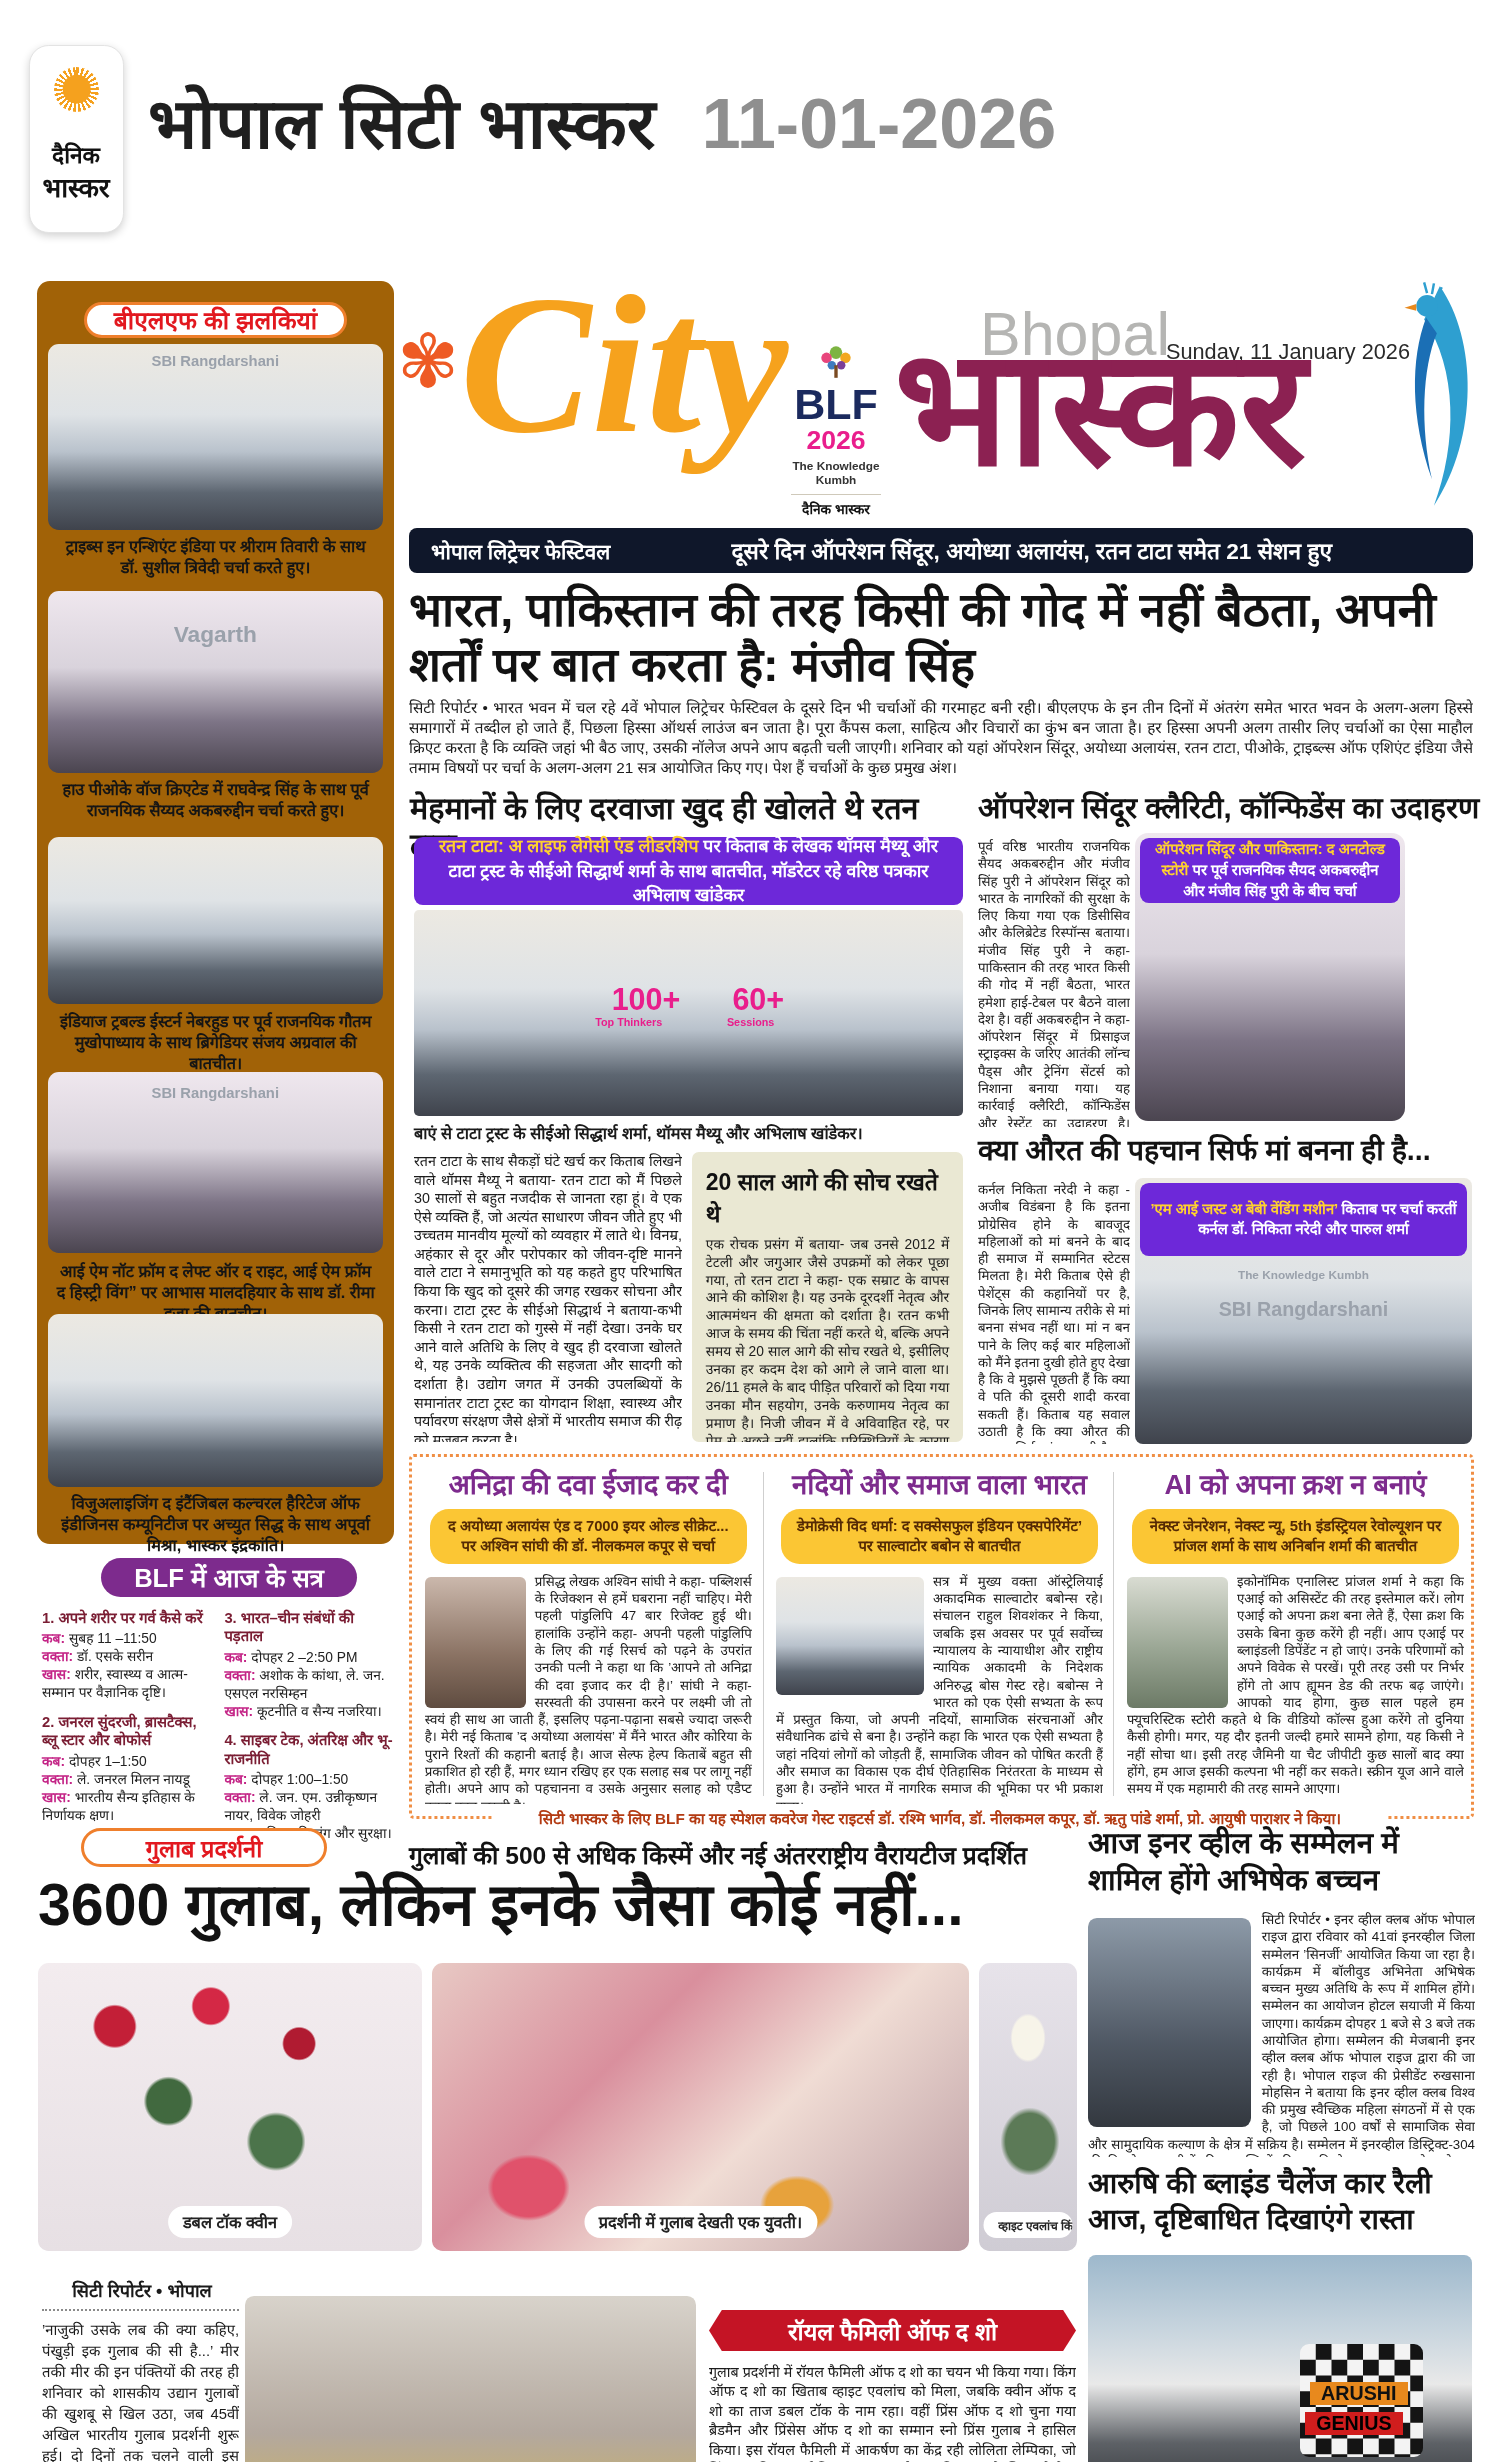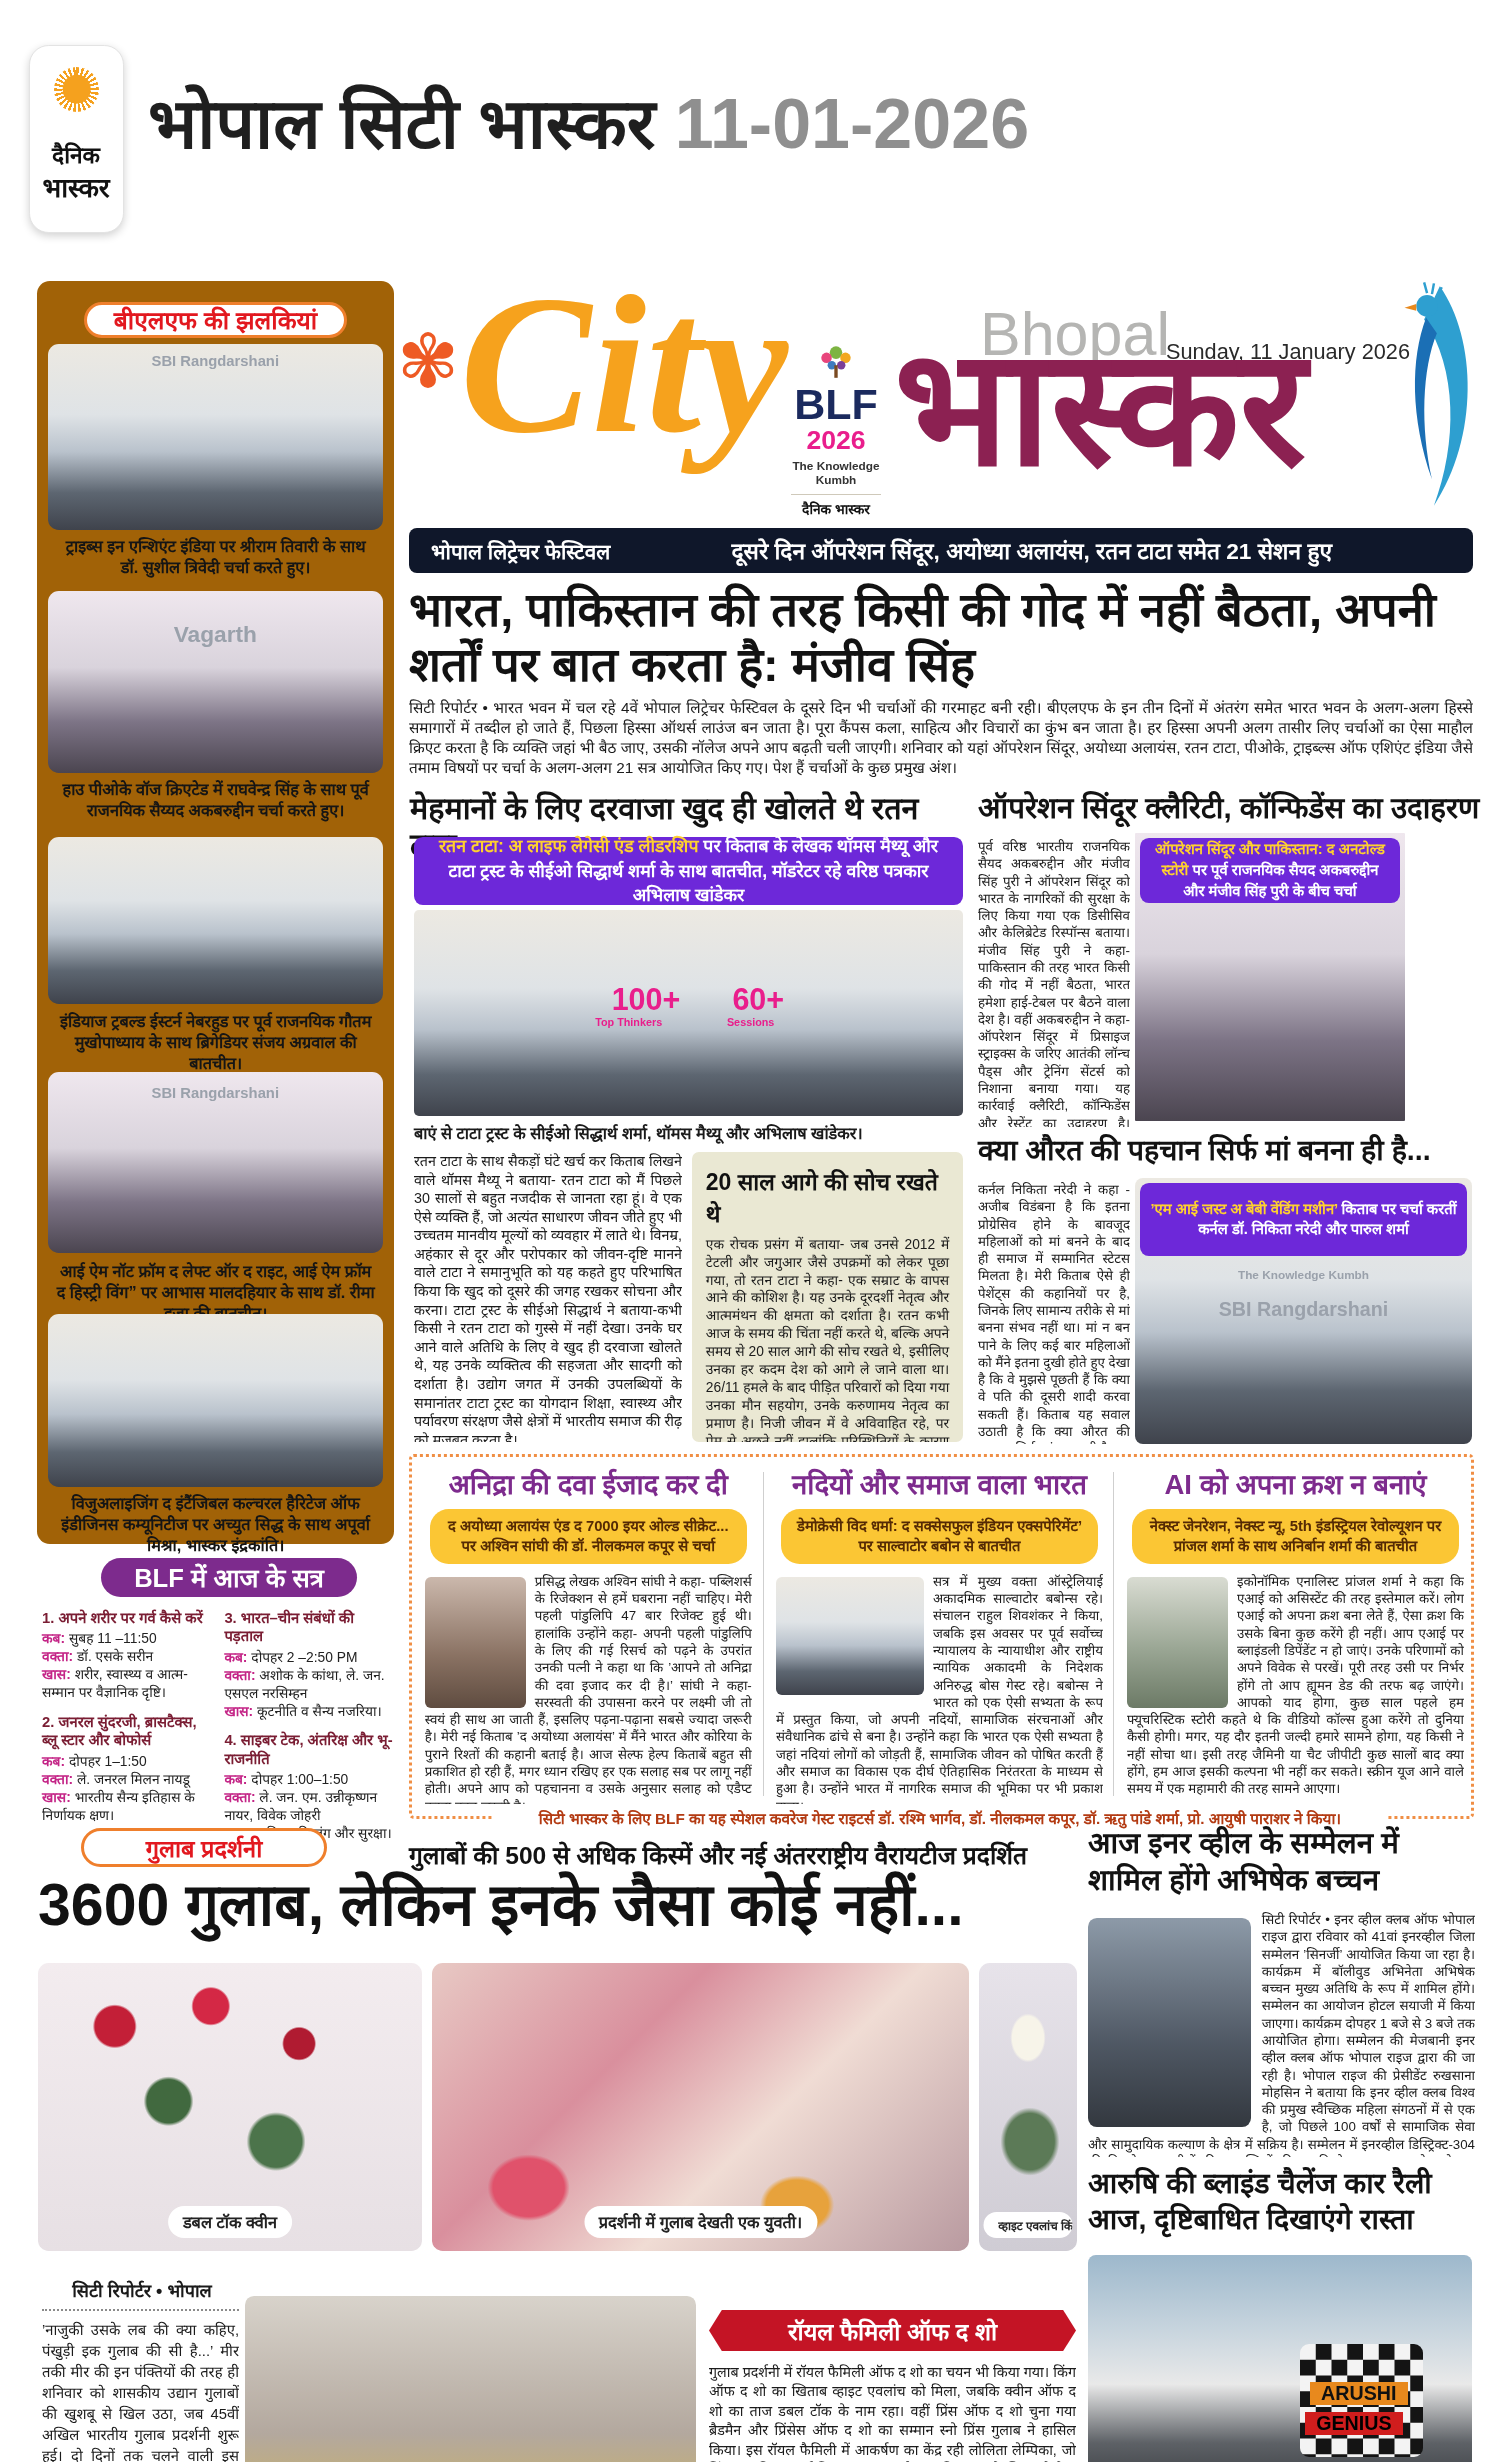--- a/index.html
+++ b/index.html
@@ -64,21 +64,21 @@
 
   <div class="abs logo-card" style="left:28.6px;top:45px;width:95px;height:188px">
     <div class="abs sun" style="left:24.6px;top:20.7px">
         <span class="sun-core"></span>
       </div>
     <div class="abs logo-t" style="left:0;top:98px;width:100%;font-size:22.7px">दैनिक</div>
     <div class="abs logo-t" style="left:0;top:129px;width:100%;font-size:26.6px">भास्कर</div>
   </div>
   <div class="abs page-title" style="left:148px;top:73px;font-size:70px">
     <span>भोपाल सिटी भास्कर</span>
-    <span class="page-date" style="">11-01-2026</span>
+    <span class="page-date" style="margin-left:27px">11-01-2026</span>
   </div>
 
   <div class="abs side-panel" style="left:37px;top:281px;width:357px;height:1263px">
     <div class="abs pill" style="left:47px;top:20.7px;width:263px;height:36px;font-size:24.6px">बीएलएफ की झलकियां</div>
 
     <div class="ph ph-stage" style="left:10.8px;top:63px;width:335px;height:186px">
       <span class="ov-gray" style="left:0;top:8.9px;width:100%;font-size:14.8px">SBI Rangdarshani</span>
     </div>
     <div class="cap" style="left:19.7px;top:255px;width:318px;font-size:16.3px">ट्राइब्स इन एन्शिएंट इंडिया पर श्रीराम तिवारी के साथ डॉ. सुशील त्रिवेदी चर्चा करते हुए।</div>
 
@@ -180,21 +180,21 @@
   </div>
   <div class="abs" style="left:414px;top:1122px;width:549px;font-size:16.3px;font-weight:700">बाएं से टाटा ट्रस्ट के सीईओ सिद्धार्थ शर्मा, थॉमस मैथ्यू और अभिलाष खांडेकर।</div>
   <div class="abs bt" style="left:414px;top:1152px;width:268px;height:290px;overflow:hidden">रतन टाटा के साथ सैकड़ों घंटे खर्च कर किताब लिखने वाले थॉमस मैथ्यू ने बताया- रतन टाटा को मैं पिछले 30 सालों से बहुत नजदीक से जानता रहा हूं। वे एक ऐसे व्यक्ति हैं, जो अत्यंत साधारण जीवन जीते हुए भी उच्चतम मानवीय मूल्यों को व्यवहार में लाते थे। विनम्र, अहंकार से दूर और परोपकार को जीवन-दृष्टि मानने वाले टाटा ने समानुभूति को यह कहते हुए परिभाषित किया कि खुद को दूसरे की जगह रखकर सोचना और करना। टाटा ट्रस्ट के सीईओ सिद्धार्थ ने बताया-कभी किसी ने रतन टाटा को गुस्से में नहीं देखा। उनके घर आने वाले अतिथि के लिए वे खुद ही दरवाजा खोलते थे, यह उनके व्यक्तित्व की सहजता और सादगी को दर्शाता है। उद्योग जगत में उनकी उपलब्धियों के समानांतर टाटा ट्रस्ट का योगदान शिक्षा, स्वास्थ्य और पर्यावरण संरक्षण जैसे क्षेत्रों में भारतीय समाज की रीढ़ को मजबूत करता है।</div>
   <div class="abs olive" style="left:692px;top:1152px;width:271px;height:290px;padding:12.8px 13.8px;overflow:hidden">
     <div style="font-size:23px;font-weight:800;color:#111;margin-bottom:6.9px">20 साल आगे की सोच रखते थे</div>
     <div class="bt" style="font-size:13.8px">एक रोचक प्रसंग में बताया- जब उनसे 2012 में टेटली और जगुआर जैसे उपक्रमों को लेकर पूछा गया, तो रतन टाटा ने कहा- एक सम्राट के वापस आने की कोशिश है। यह उनके दूरदर्शी नेतृत्व और आत्ममंथन की क्षमता को दर्शाता है। रतन कभी आज के समय की चिंता नहीं करते थे, बल्कि अपने समय से 20 साल आगे की सोच रखते थे, इसीलिए उनका हर कदम देश को आगे ले जाने वाला था। 26/11 हमले के बाद पीड़ित परिवारों को दिया गया उनका मौन सहयोग, उनके करुणामय नेतृत्व का प्रमाण है। निजी जीवन में वे अविवाहित रहे, पर प्रेम से अछूते नहीं हालांकि परिस्थितियों के कारण कोई संबंध विवाह में परिवर्तित न हो सका।</div>
   </div>
 
   <div class="abs hd" style="left:978px;top:791px;width:495px;font-size:29.5px;white-space:nowrap">ऑपरेशन सिंदूर क्लैरिटी, कॉन्फिडेंस का उदाहरण</div>
   <div class="abs bt" style="left:978px;top:838px;width:152px;height:289px;overflow:hidden;font-size:13.3px">पूर्व वरिष्ठ भारतीय राजनयिक सैयद अकबरुद्दीन और मंजीव सिंह पुरी ने ऑपरेशन सिंदूर को भारत के नागरिकों की सुरक्षा के लिए किया गया एक डिसीसिव और केलिब्रेटेड रिस्पॉन्स बताया। मंजीव सिंह पुरी ने कहा- पाकिस्तान की तरह भारत किसी की गोद में नहीं बैठता, भारत हमेशा हाई-टेबल पर बैठने वाला देश है। वहीं अकबरुद्दीन ने कहा- ऑपरेशन सिंदूर में प्रिसाइज स्ट्राइक्स के जरिए आतंकी लॉन्च पैड्स और ट्रेनिंग सेंटर्स को निशाना बनाया गया। यह कार्रवाई क्लैरिटी, कॉन्फिडेंस और रेस्ट्रेंट का उदाहरण है। भारत ने हर आतंकवाद को कड़ा संदेश दिया।</div>
-  <div class="ph ph-stage2" style="left:1135px;top:833px;width:270px;height:288px;border-radius:1px">
+  <div class="ph ph-stage2" style="left:1135px;top:833px;width:270px;height:288px;border-radius:13px">
     <div class="kicker-purple" style="position:absolute;left:4.9px;top:4.9px;right:4.9px;height:65px;font-size:14.8px;padding:3px 9.8px">
       <span><span class="hl-y">ऑपरेशन सिंदूर और पाकिस्तान: द अनटोल्ड स्टोरी</span><span> पर पूर्व राजनयिक सैयद अकबरुद्दीन और मंजीव सिंह पुरी के बीच चर्चा</span></span>
     </div>
   </div>
 
   <div class="abs hd" style="left:978px;top:1134px;width:495px;font-size:28.6px;white-space:nowrap">क्या औरत की पहचान सिर्फ मां बनना ही है...</div>
   <div class="abs bt" style="left:978px;top:1181px;width:152px;height:263px;overflow:hidden;font-size:13.3px">कर्नल निकिता नरेदी ने कहा - अजीब विडंबना है कि इतना प्रोग्रेसिव होने के बावजूद महिलाओं को मां बनने के बाद ही समाज में सम्मानित स्टेटस मिलता है। मेरी किताब ऐसे ही पेशेंट्स की कहानियों पर है, जिनके लिए सामान्य तरीके से मां बनना संभव नहीं था। मां न बन पाने के लिए कई बार महिलाओं को मैंने इतना दुखी होते हुए देखा है कि वे मुझसे पूछती हैं कि क्या वे पति की दूसरी शादी करवा सकती हैं। किताब यह सवाल उठाती है कि क्या औरत की पहचान सिर्फ मां बनना ही है?</div>
   <div class="ph ph-stage" style="left:1135px;top:1178px;width:337px;height:266px;border-radius:7.9px">
     <div class="kicker-purple" style="position:absolute;left:4.9px;top:4.9px;right:4.9px;height:73px;font-size:14.8px;padding:3px 1px">
       <span><span class="hl-y">’एम आई जस्ट अ बेबी वेंडिंग मशीन’</span><span> किताब पर चर्चा करतीं कर्नल डॉ. निकिता नरेदी और पारुल शर्मा</span></span>

